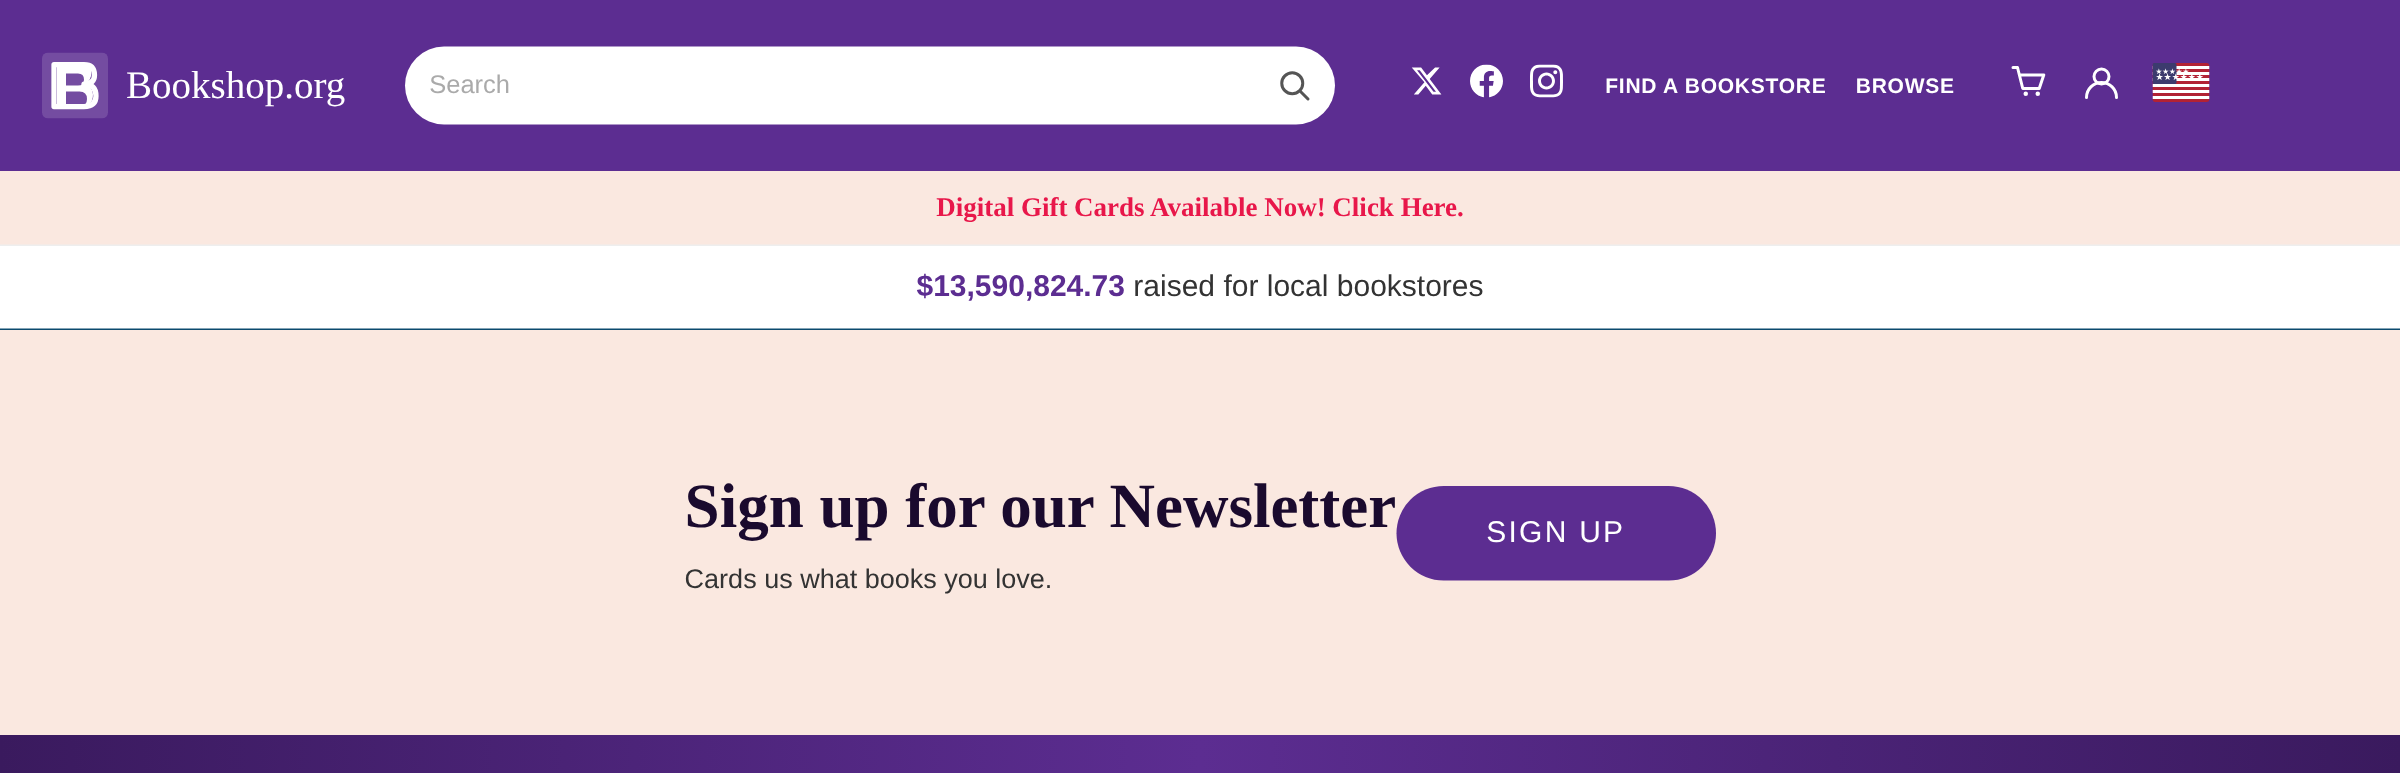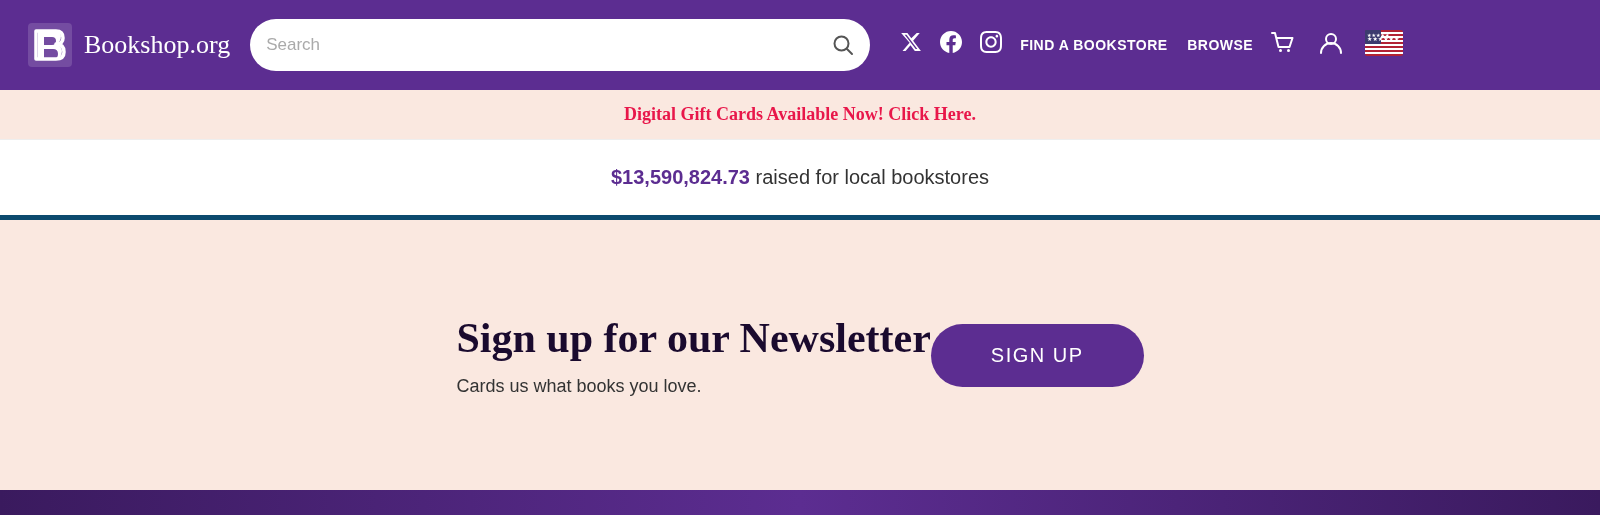--- a/index.html
+++ b/index.html
@@ -4,21 +4,22 @@
   <style>
     * { margin: 0; padding: 0; box-sizing: border-box; }
     body { font-family: Georgia, 'Times New Roman', serif; width: 1600px; overflow-x: hidden; }
 
     
     .navbar {
       background-color: #5c2d91;
       display: flex;
       align-items: center;
       padding: 0 28px;
-      height: 90px;
+      height: 114px;
+      gap: 20px;
     }
     .logo-area {
       display: flex;
       align-items: center;
       gap: 12px;
       color: white;
       text-decoration: none;
       flex-shrink: 0;
     }
     .logo-icon {
@@ -75,21 +76,21 @@
     }
     .nav-icon {
       font-size: 22px;
       cursor: pointer;
       color: white;
     }
     .nav-links {
       display: flex;
       align-items: flex-start;
       gap: 4px;
-      margin-left: 18px;
+      margin-left: 8px;
     }
     .nav-link {
       color: white;
       font-family: Arial, sans-serif;
       font-size: 14px;
       font-weight: 700;
       letter-spacing: 0.5px;
       text-decoration: none;
       white-space: nowrap;
       cursor: pointer;
@@ -113,22 +114,22 @@
       font-size: 18px;
       font-weight: 700;
       color: #e8174a;
       cursor: pointer;
     }
 
     
     .raised-banner {
       background: white;
       text-align: center;
-      padding: 26px 20px;
-      border-bottom: 5px solid #0c4a6e;
+      padding: 16px 20px;
+      border-bottom: 1px solid #0c4a6e;
     }
     .raised-text {
       font-family: Arial, sans-serif;
       font-size: 20px;
       color: #333;
     }
     .raised-amount {
       font-weight: 700;
       color: #5c2d91;
     }

